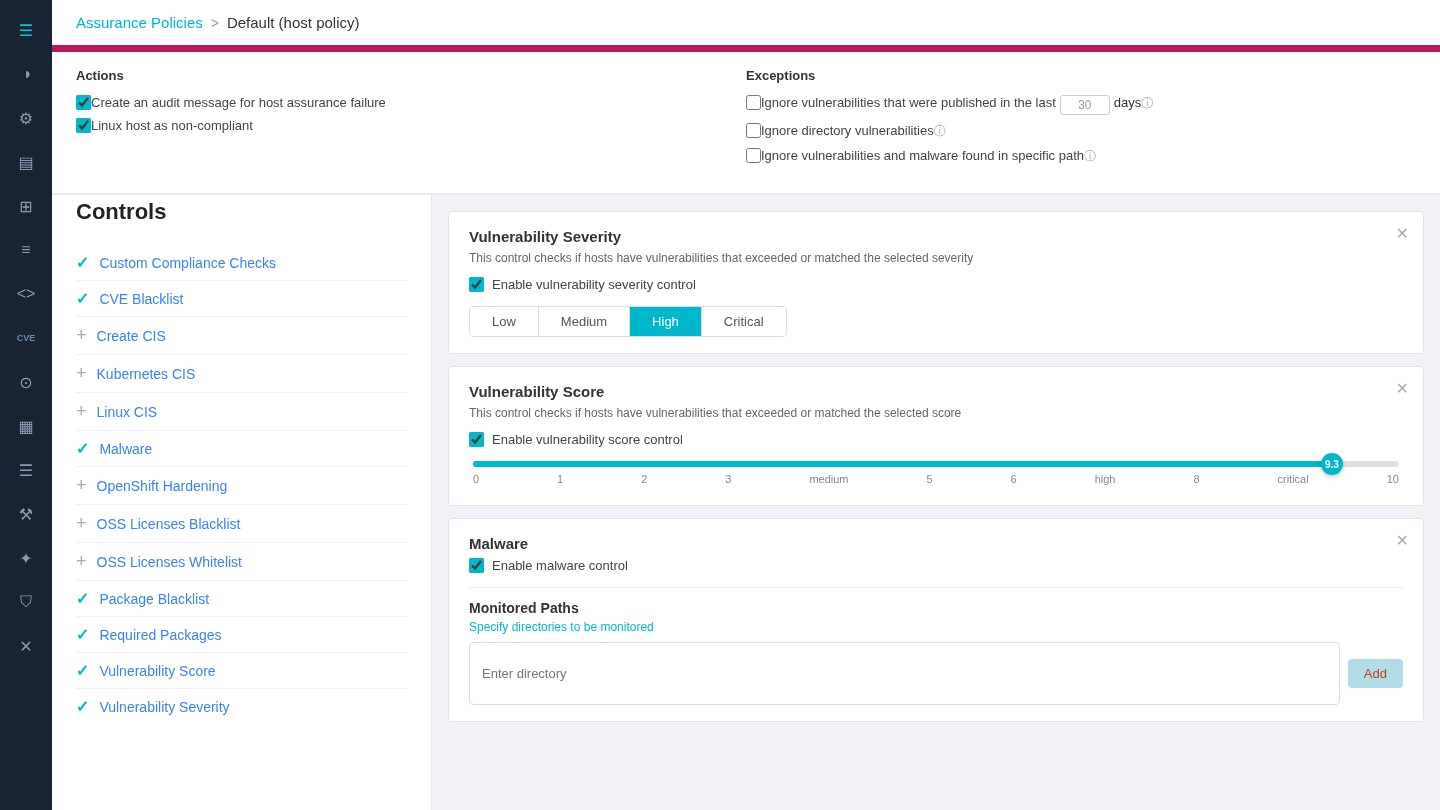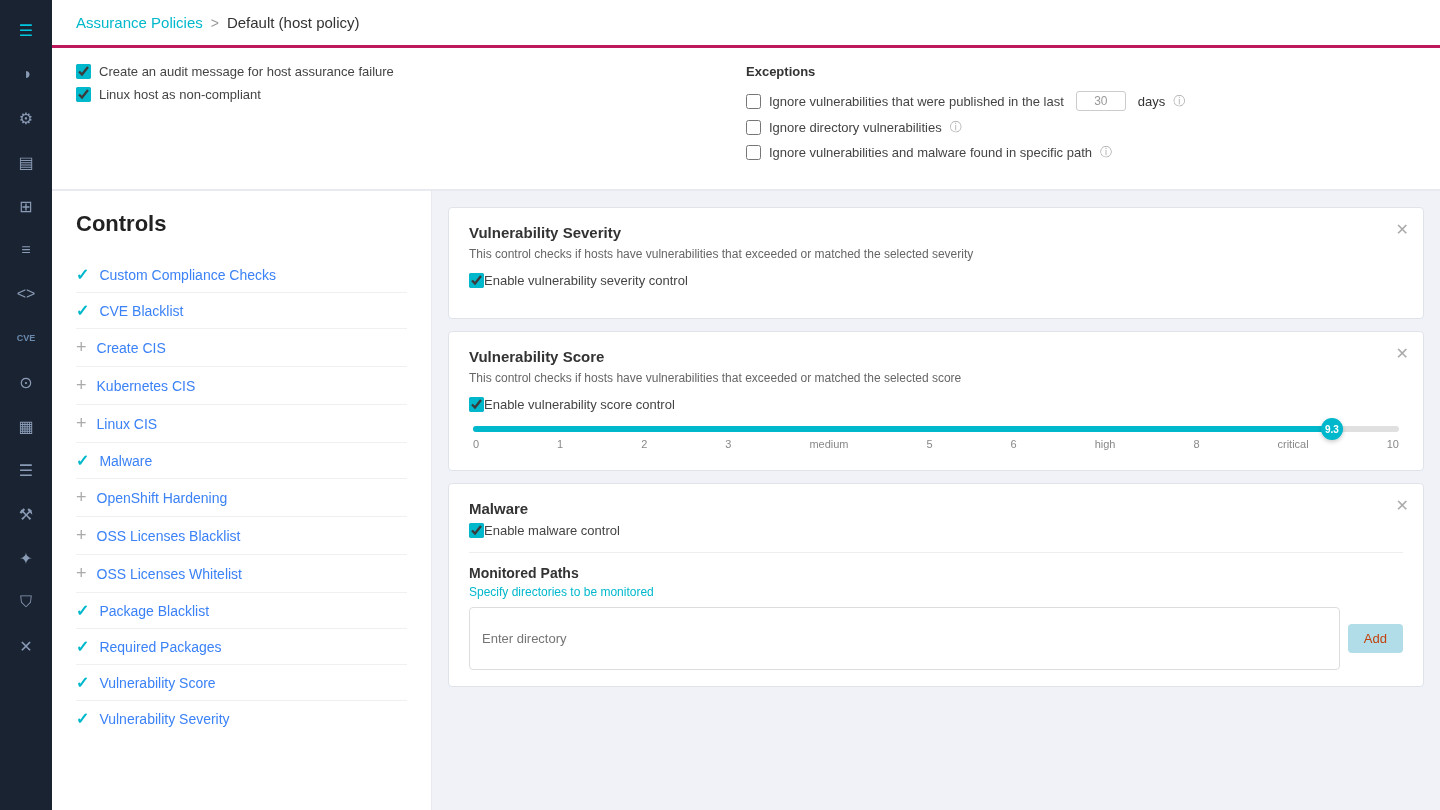--- a/index.html
+++ b/index.html
@@ -7,57 +7,57 @@
 
     
     .sidebar { width: 52px; background: #1a2332; display: flex; flex-direction: column; align-items: center; padding: 12px 0; gap: 8px; flex-shrink: 0; }
     .sidebar-icon { width: 36px; height: 36px; display: flex; align-items: center; justify-content: center; color: #8a9bb5; cursor: pointer; border-radius: 4px; font-size: 16px; }
     .sidebar-icon.active { color: #00c8e0; }
 
     
     .main { flex: 1; display: flex; flex-direction: column; overflow: hidden; }
 
     
-    .header { background: #fff; padding: 14px 24px; border-bottom: 3px solid #be185d; display: flex; align-items: center; gap: 8px; }
+    .header { background: #fff; padding: 14px 24px; border-bottom: 7px solid #be185d; display: flex; align-items: center; gap: 8px; }
     .breadcrumb-link { color: #00b8cc; font-size: 15px; font-weight: 500; cursor: pointer; }
     .breadcrumb-sep { color: #999; font-size: 14px; }
     .breadcrumb-current { color: #333; font-size: 15px; font-weight: 500; }
 
     
     .top-area { background: #fff; padding: 16px 24px 20px; border-bottom: 2px solid #e8eaf0; }
     .top-columns { display: flex; gap: 0; }
     .top-col { flex: 1; }
     .top-col-title { font-weight: 600; font-size: 13px; margin-bottom: 12px; color: #333; }
-    .checkbox-row { display: flex; align-items: center; gap: 8px; margin-bottom: 8px; }
+    .checkbox-row { display: flex; margin-bottom: 8px; }
     .checkbox-row input[type=checkbox] { width: 15px; height: 15px; accent-color: #00b8cc; }
     .checkbox-row label { font-size: 13px; color: #444; }
     .days-input { width: 50px; border: 1px solid #ccc; border-radius: 3px; padding: 2px 6px; font-size: 12px; text-align: center; color: #999; margin: 0 4px; }
     .info-icon { color: #aaa; font-size: 12px; cursor: pointer; }
 
     
     .content-area { flex: 1; display: flex; overflow: hidden; }
 
     
-    .controls-panel { width: 380px; background: #fff; padding: 20px 24px; border-right: 1px solid #e8eaf0; overflow-y: auto; flex-shrink: 0; }
+    .controls-panel { width: 380px; background: #fff; padding: 4px 24px; border-right: 1px solid #e8eaf0; overflow-y: auto; flex-shrink: 0; }
     .controls-title { font-size: 22px; font-weight: 600; color: #222; margin-bottom: 20px; }
     .control-item { display: flex; align-items: center; gap: 10px; padding: 8px 0; border-bottom: 1px solid #f0f0f0; cursor: pointer; }
     .control-item:last-child { border-bottom: none; }
     .control-check { color: #00b8cc; font-size: 16px; font-weight: 600; }
     .control-plus { color: #aaa; font-size: 18px; font-weight: 300; }
     .control-label { font-size: 14px; color: #3b82f6; }
 
     
     .right-panels { flex: 1; background: #f0f2f7; padding: 16px; overflow-y: auto; display: flex; flex-direction: column; gap: 12px; }
 
     .panel { background: #fff; border-radius: 4px; border: 1px solid #e0e3ea; padding: 16px 20px; position: relative; }
     .panel-close { position: absolute; top: 12px; right: 14px; color: #aaa; cursor: pointer; font-size: 16px; font-weight: 300; }
     .panel-title { font-size: 15px; font-weight: 600; color: #333; margin-bottom: 6px; }
     .panel-desc { font-size: 12px; color: #666; margin-bottom: 12px; }
 
-    .panel-checkbox-row { display: flex; align-items: center; margin-bottom: 14px; }
+    .panel-checkbox-row { display: flex; align-items: center; gap: 8px; margin-bottom: 14px; }
     .panel-checkbox-row input[type=checkbox] { accent-color: #00b8cc; width: 15px; height: 15px; }
     .panel-checkbox-row label { font-size: 13px; color: #444; }
 
     
     .severity-btns { display: flex; gap: 0; border: 1px solid #ddd; border-radius: 4px; overflow: hidden; width: fit-content; }
     .sev-btn { padding: 7px 22px; font-size: 13px; cursor: pointer; background: #fff; border: none; border-right: 1px solid #ddd; color: #555; }
     .sev-btn:last-child { border-right: none; }
     .sev-btn.active { background: #00b8cc; color: #fff; }
 
     
@@ -99,20 +99,21 @@
 
   <div class="header">
     <span class="breadcrumb-link">Assurance Policies</span>
     <span class="breadcrumb-sep">&gt;</span>
     <span class="breadcrumb-current">Default (host policy)</span>
   </div>
 
   <div class="top-area">
     <div class="top-columns">
       <div class="top-col">
+        <div class="top-col-title">Actions</div>
         <div class="checkbox-row">
           <input type="checkbox" checked="" id="act0" style="">
           <label for="act0">Create an audit message for host assurance failure</label>
         </div>
         <div class="checkbox-row">
           <input type="checkbox" checked="" id="act1" style="">
           <label for="act1">Linux host as non-compliant</label>
         </div>
       </div>
       <div class="top-col">
@@ -199,20 +200,26 @@
 
     <div class="right-panels">
 
       <div class="panel">
         <span class="panel-close">✕</span>
         <div class="panel-title">Vulnerability Severity</div>
         <div class="panel-desc">This control checks if hosts have vulnerabilities that exceeded or matched the selected severity</div>
         <div class="panel-checkbox-row">
           <input type="checkbox" checked="" id="vs_enable" style="">
           <label for="vs_enable">Enable vulnerability severity control</label>
+        </div>
+        <div class="severity-btns">
+          <button class="sev-btn">Low</button>
+          <button class="sev-btn">Medium</button>
+          <button class="sev-btn active">High</button>
+          <button class="sev-btn">Critical</button>
         </div>
       </div>
 
       <div class="panel">
         <span class="panel-close">✕</span>
         <div class="panel-title">Vulnerability Score</div>
         <div class="panel-desc">This control checks if hosts have vulnerabilities that exceeded or matched the selected score</div>
         <div class="panel-checkbox-row">
           <input type="checkbox" checked="" id="vsc_enable" style="">
           <label for="vsc_enable">Enable vulnerability score control</label>

